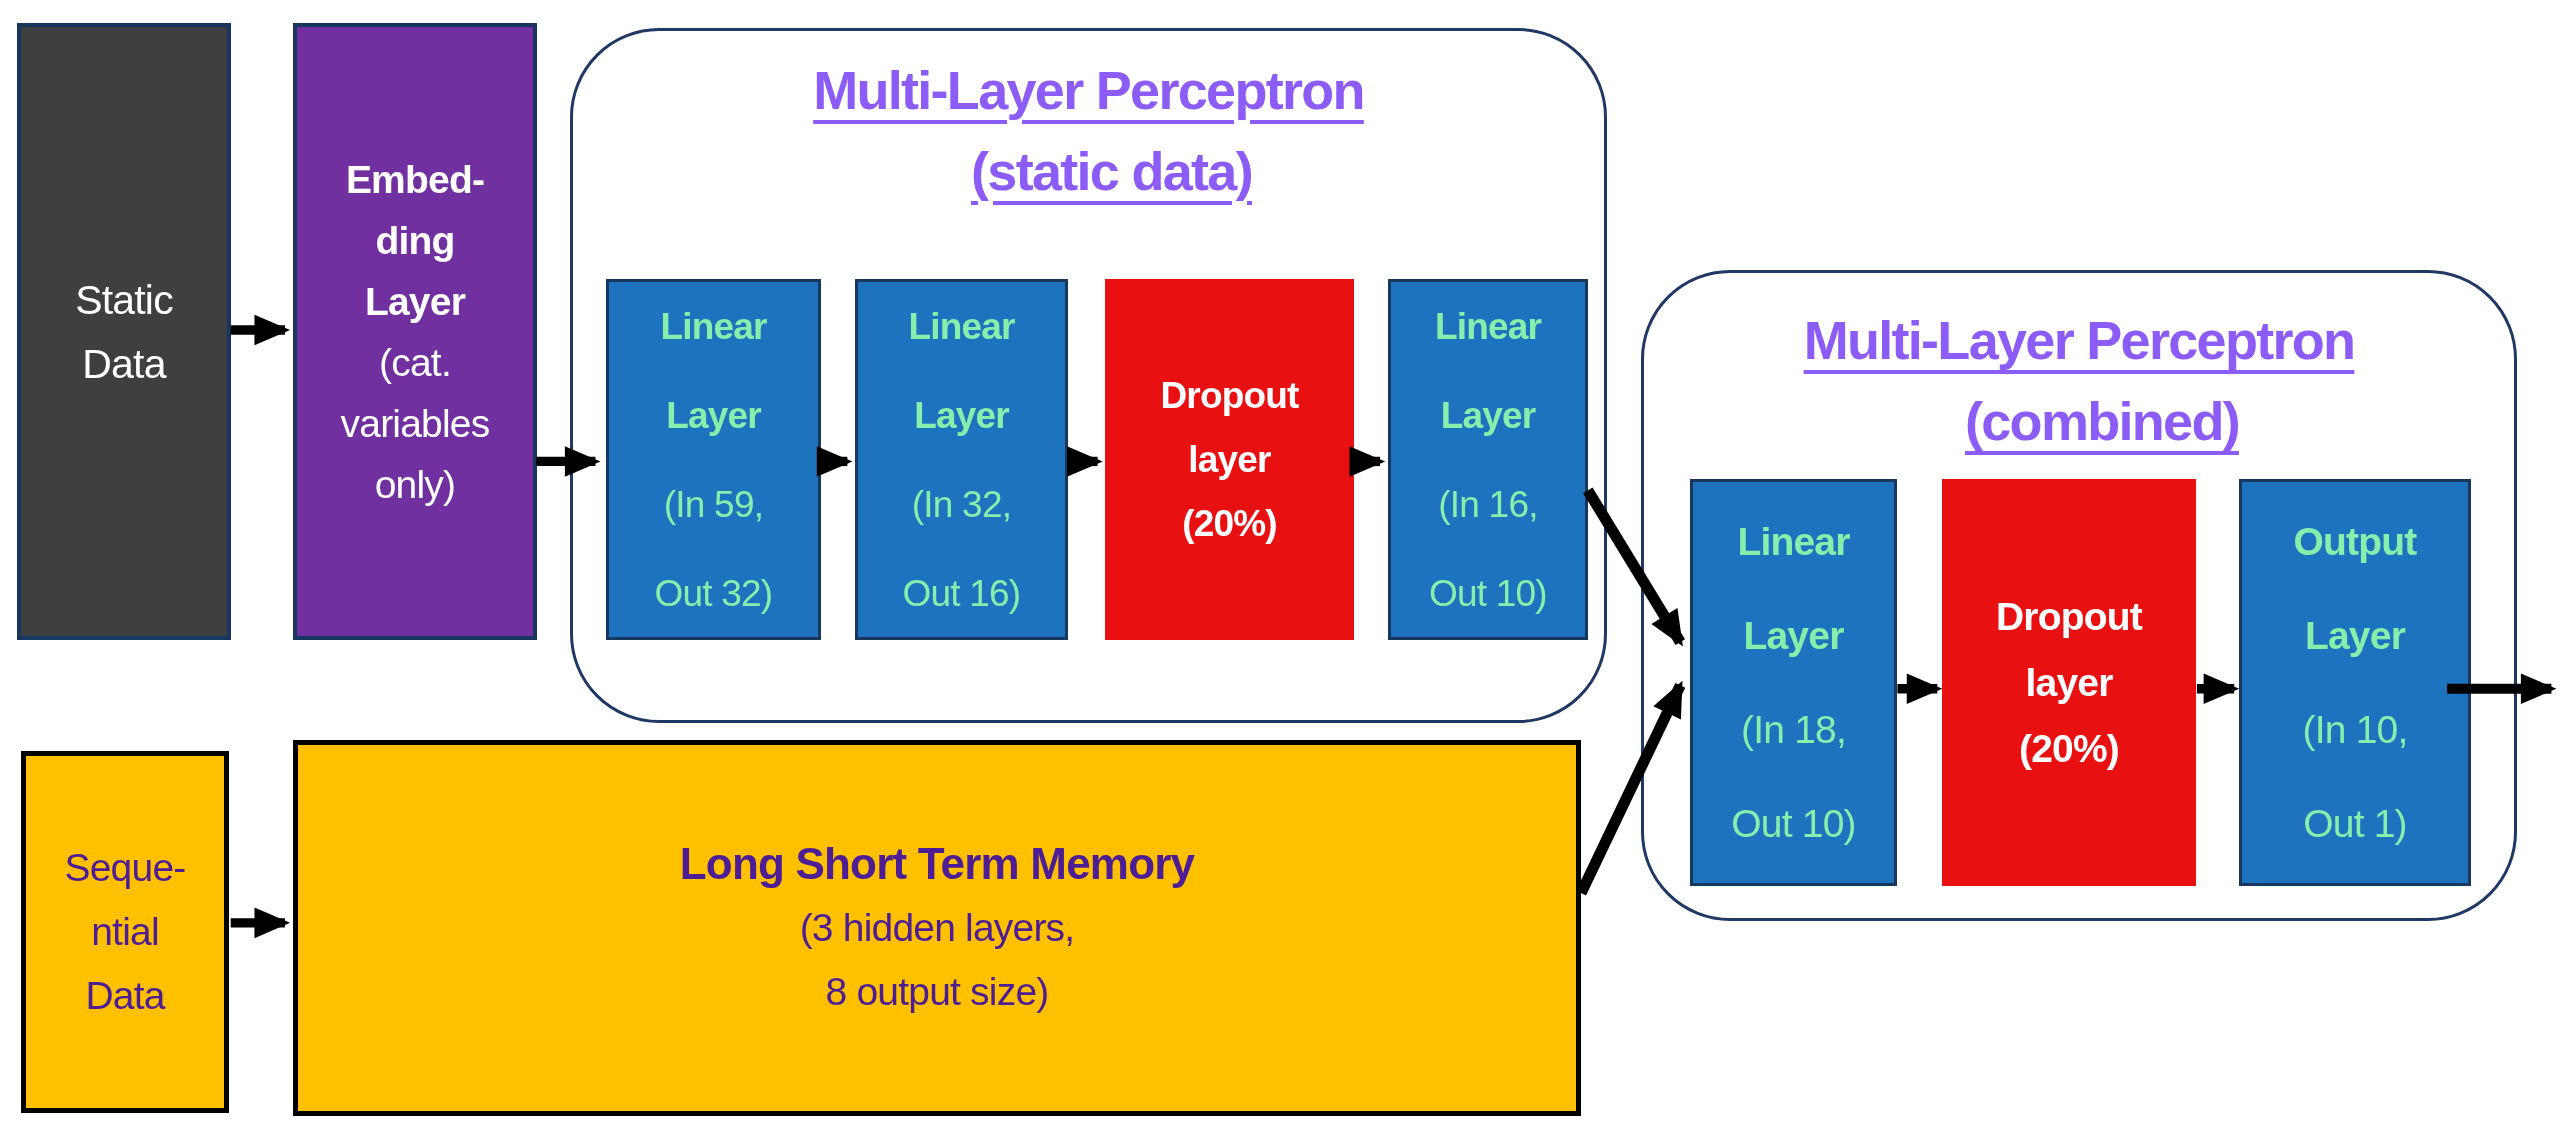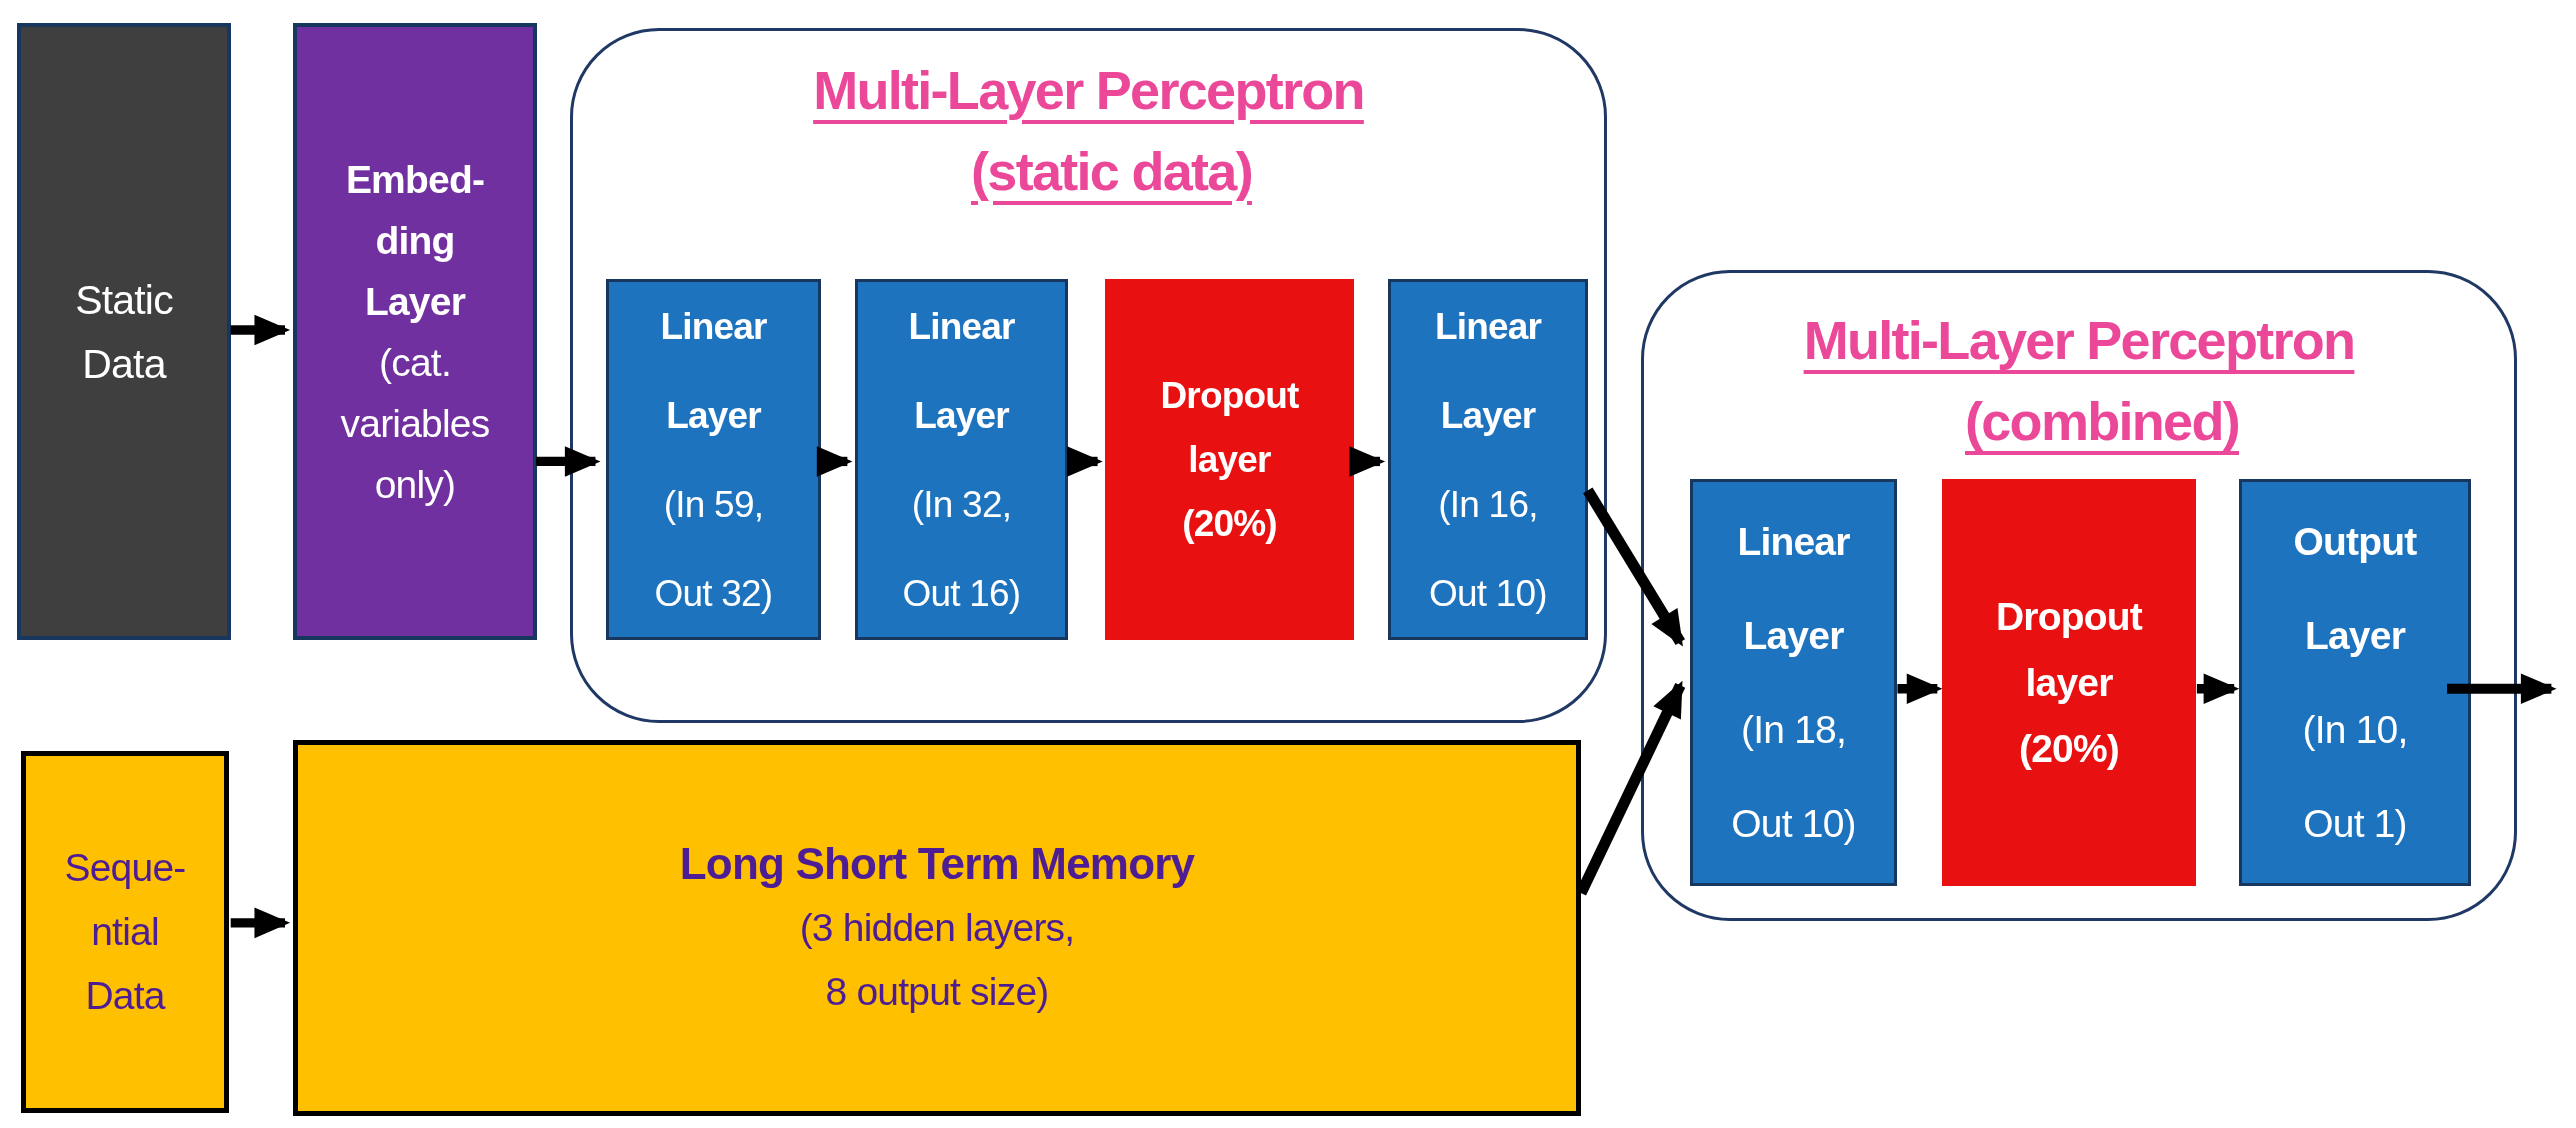--- a/index.html
+++ b/index.html
@@ -8,36 +8,36 @@
     font-family:"Liberation Sans","DejaVu Sans",sans-serif;
   }
   .canvas{position:absolute;left:0;top:0;width:2576px;height:1129px;background:#fff;}
 
   
   .group{
     position:absolute;background:#ffffff;
     border:3.4px solid var(--container_border);
     border-radius:89px;box-sizing:border-box;
   }
-  .group-titles{position:absolute;width:100%;text-align:center;color:#ec4899;}
+  .group-titles{position:absolute;width:100%;text-align:center;color:#8b5cf6;}
   .gtitle{
     font-size:54px;font-weight:bold;line-height:81px;letter-spacing:-1.7px;
     text-decoration:underline;text-decoration-thickness:4.2px;text-underline-offset:11px;
   }
   .gsub{margin-left:46px;}
 
   
   .box{
     position:absolute;box-sizing:border-box;
     display:flex;flex-direction:column;justify-content:center;align-items:center;
     text-align:center;
   }
   .box .bl{line-height:61px;font-size:37px;letter-spacing:-0.8px;white-space:nowrap;}
   .box .bold{font-weight:bold;}
-  .blue{background:var(--box_blue);border:3.4px solid var(--border_navy);color:#ffffff;gap:28px;}
+  .blue{background:var(--box_blue);border:3.4px solid var(--border_navy);color:#86efac;gap:28px;}
   .red{background:var(--box_red);border:none;color:#fff;}
   .red .bl{line-height:64px;}
   .purple{background:var(--box_purple);border:4.2px solid var(--border_navy);color:#fff;}
   .purple .bl{font-size:39px;}
   .gray{background:var(--box_gray);border:4.2px solid var(--border_navy);color:#fff;}
   .gray .bl{font-size:41px;line-height:64px;}
   .gold{background:var(--box_gold);border:5.1px solid var(--border_black);color:#4c1d95;}
   .gold .bl{font-size:39px;line-height:64px;}
   .combined-box .bl{line-height:66px;font-size:39px;}
   .lstm-box .bl{line-height:64px;}

